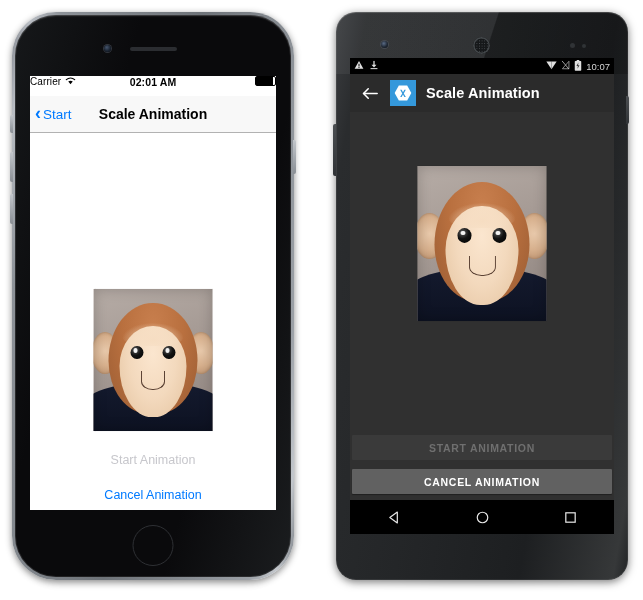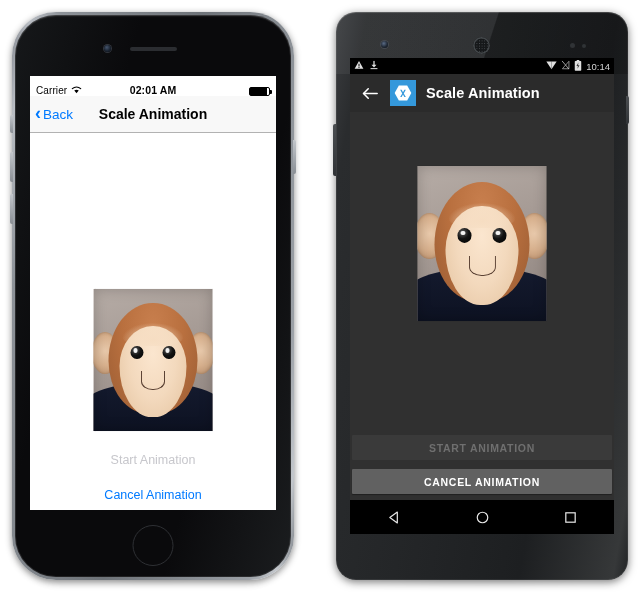--- a/index.html
+++ b/index.html
@@ -59,22 +59,22 @@
     border: 1.4px solid #2e3034;
     background: #0a0a0c;
   }
 
   
   .ip-screen {
     position: absolute; left: 18px; top: 64px; width: 246px; height: 434px;
     background: #ffffff; overflow: hidden;
   }
   .ios-statusbar {
-    height: 20px; background:#ffffff; display:flex; align-items:flex-end;
-    padding: 0 6px; font-size: 10px; color:#000;
+    height: 20px; background:#ffffff; display:flex; align-items:flex-start;
+    padding: 0 0; font-size: 10px; color:#000;
     letter-spacing: .1px;
   }
   .ios-sb-left { display:flex; align-items:center; gap:4px; width:33%; }
   .ios-sb-center { width:34%; text-align:center; font-weight:700; font-size:10.5px; }
   .ios-sb-right { width:33%; display:flex; justify-content:flex-end; align-items:center; }
   .ios-wifi { display:inline-block; }
   .ios-battery {
     width:21px; height:9.5px; border:1px solid #000; border-radius:2px; position:relative;
     background: linear-gradient(90deg,#000 0 92%, #fff 92% 100%);
   }
@@ -281,21 +281,21 @@
         </div>
         <div class="ios-sb-center">02:01 AM</div>
         <div class="ios-sb-right">
           <span class="ios-battery"></span>
         </div>
       </div>
 
       <div class="ios-navbar">
         <div class="ios-back">
           <span class="ios-back-chev">‹</span>
-          <span>Back</span>
+          <span>Start</span>
         </div>
         <div class="ios-title">Scale Animation</div>
       </div>
 
       <div class="ios-content">
         <div class="ios-monkey-slot">
           <div class="monkey" style="width:119px;height:142px;">
             <div class="m-shirt"></div>
             <div class="m-earL"></div>
             <div class="m-earR"></div>
@@ -364,21 +364,21 @@
               <line x1="1.5" y1="1.5" x2="12.5" y2="14.5" stroke="#cfcfcf" stroke-width="1.2"></line>
             </svg>
           </span>
           <span>
             <svg width="8" height="11" viewBox="0 0 12 17">
               <rect x="4" y="0" width="4" height="1.6" fill="#e0e0e0"></rect>
               <rect x="1" y="1.6" width="10" height="15" rx="1" fill="#e0e0e0"></rect>
               <path d="M6.6 4 L3.6 9.4 H5.8 L5.2 13.6 L8.4 8 H6.1 Z" fill="#3a3a3a"></path>
             </svg>
           </span>
-          <span>10:14</span>
+          <span>10:07</span>
         </div>
       </div>
 
       <div class="and-appbar">
         <div class="and-back-arrow">
           <svg width="17" height="15" viewBox="0 0 20 16" aria-hidden="true">
             <path d="M19 8 H3" stroke="#fff" stroke-width="1.8" stroke-linecap="round"></path>
             <path d="M8.5 2.5 L3 8 L8.5 13.5" stroke="#fff" stroke-width="1.8" fill="none" stroke-linecap="round" stroke-linejoin="round"></path>
           </svg>
         </div>

